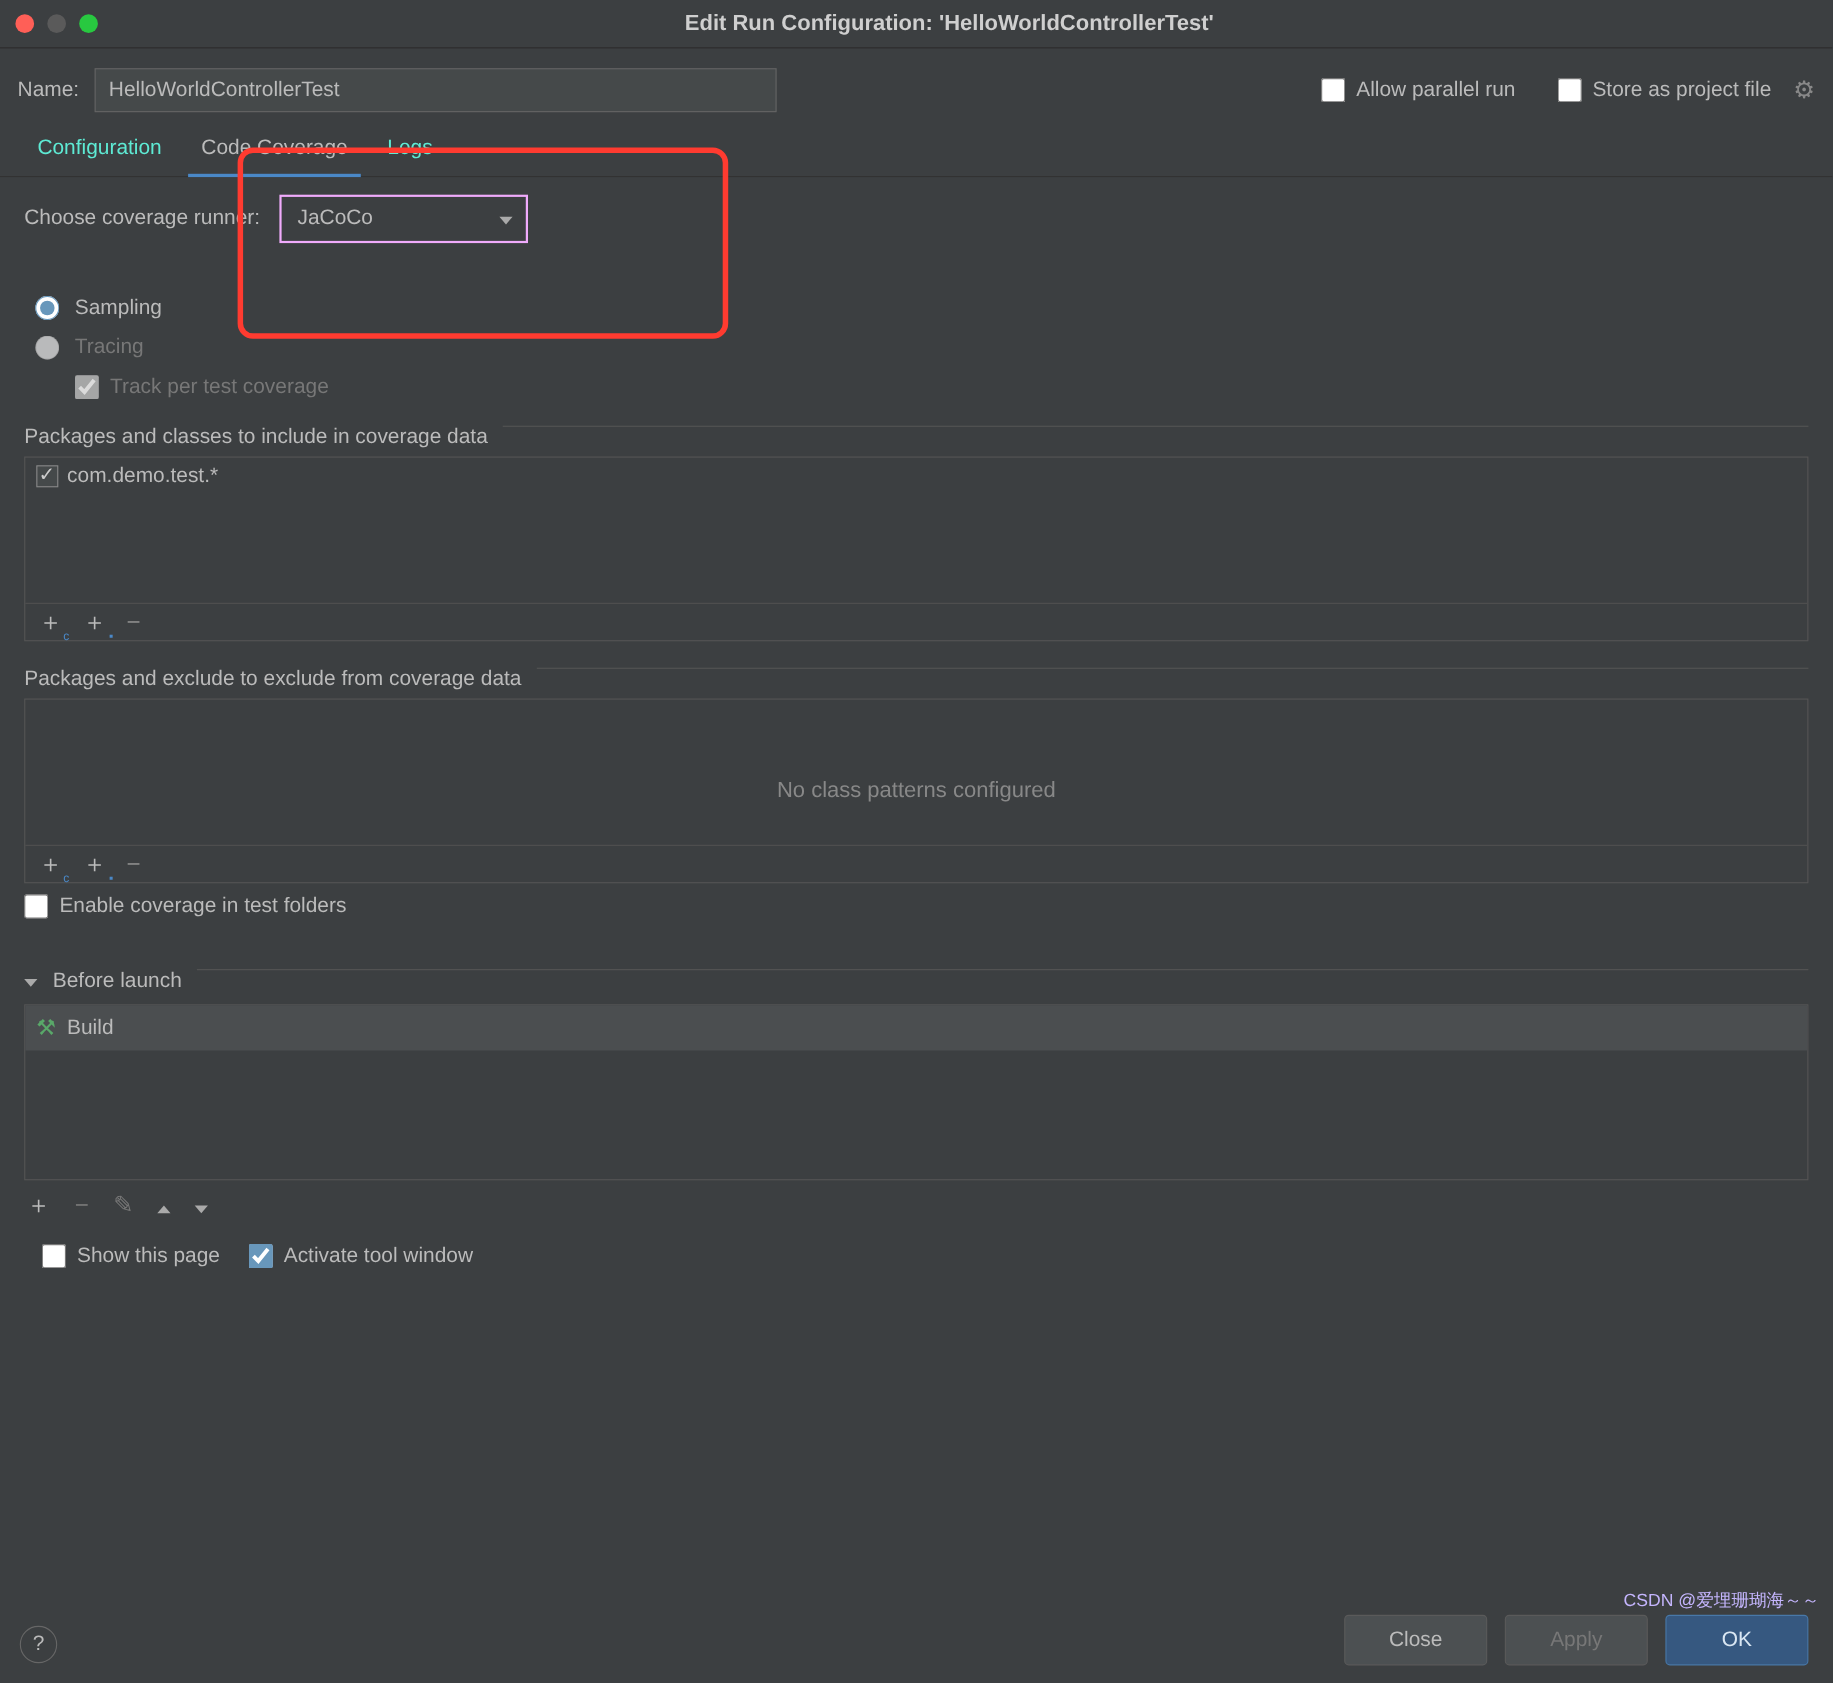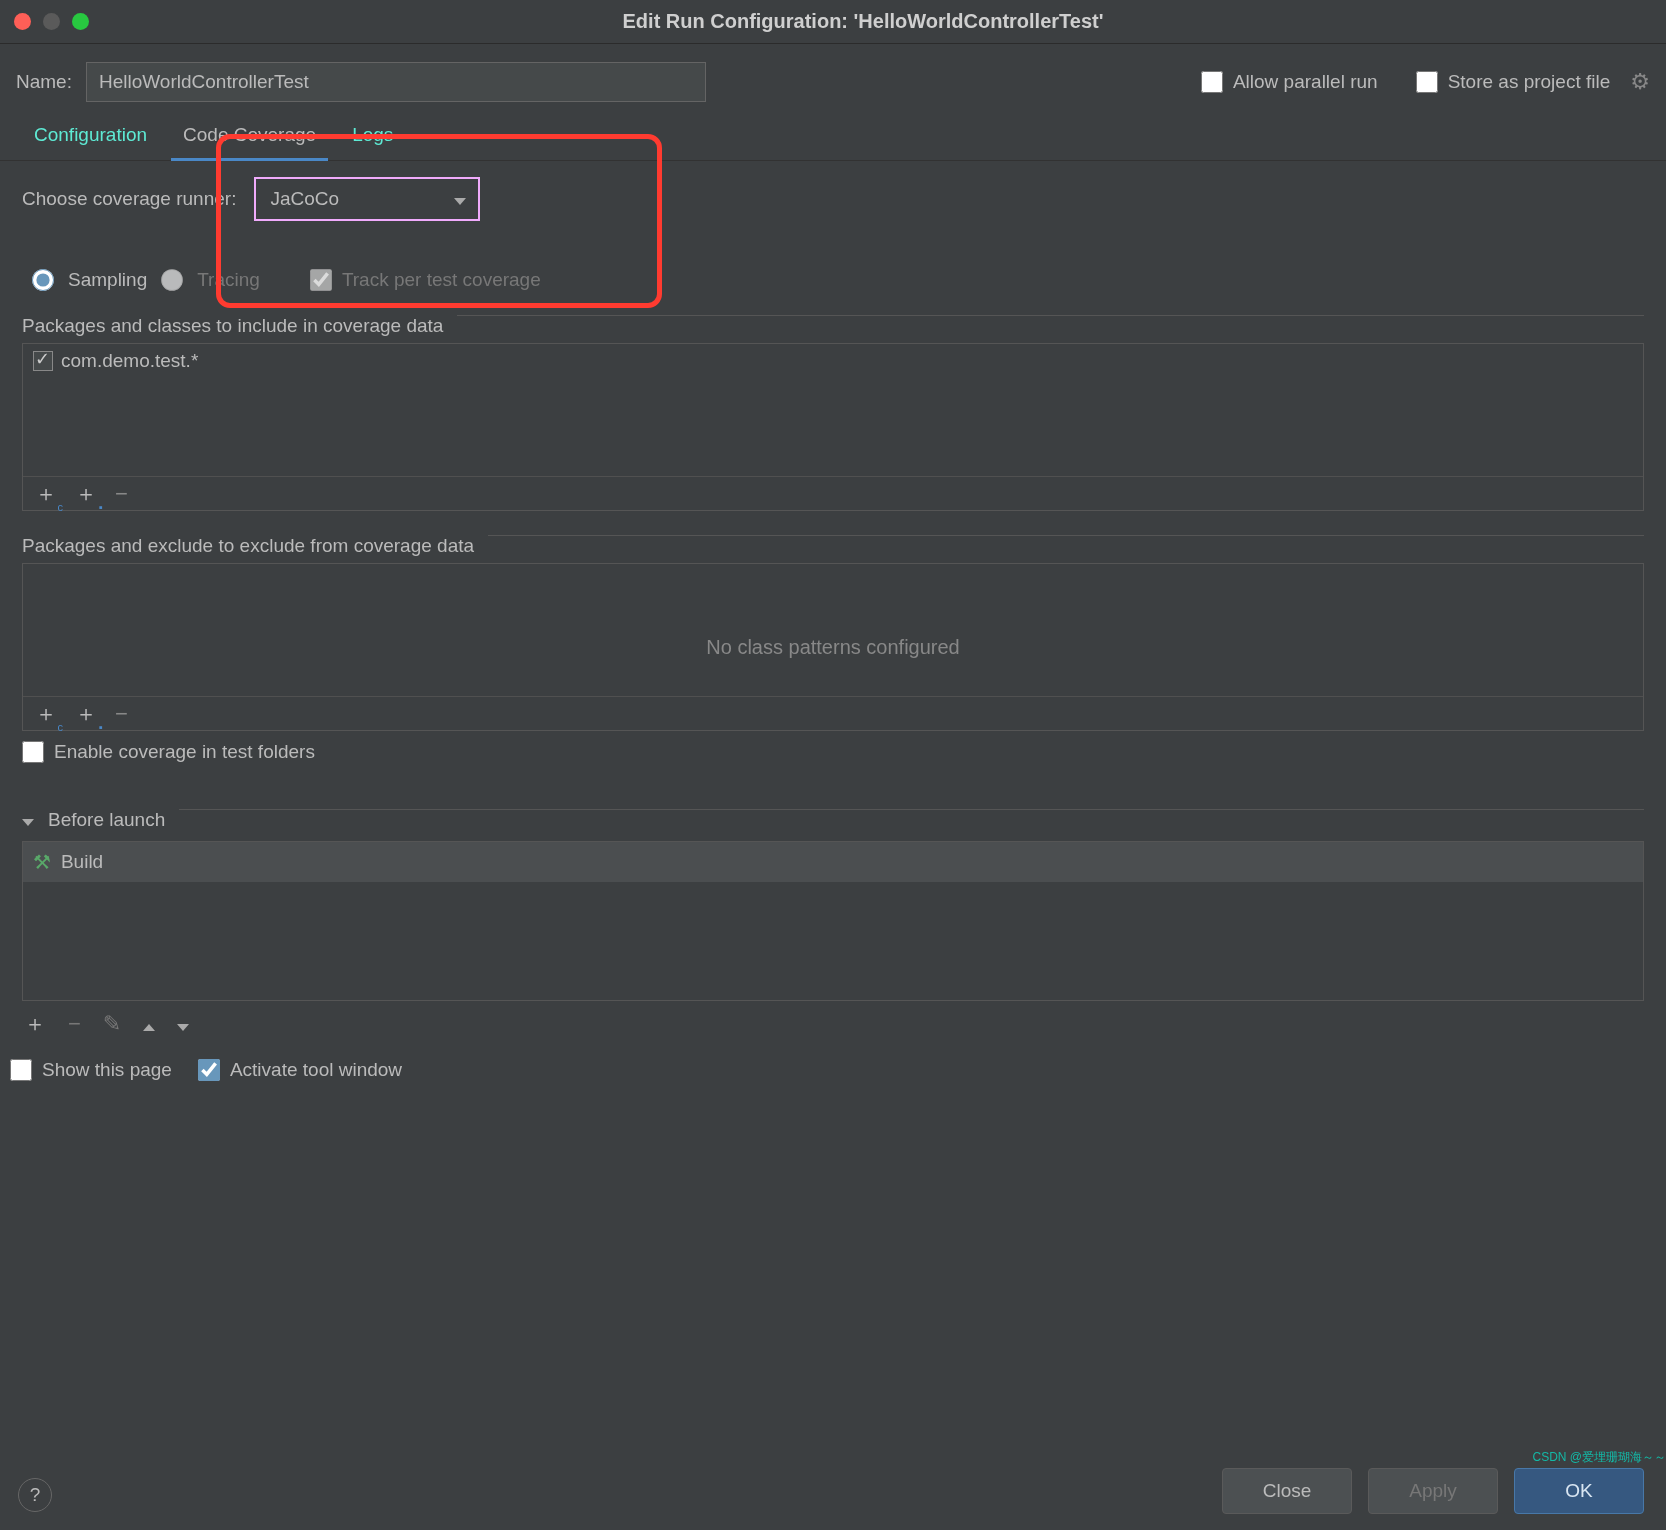--- a/index.html
+++ b/index.html
@@ -43,48 +43,48 @@
       left:216px; top:134px; width:446px; height:174px; pointer-events:none; z-index:50;
     }
     .content{ padding:16px 22px 0 22px; }
     .runner-row{ display:flex; align-items:center; gap:18px; margin-bottom:18px;}
     .select{
       background:#3c3f41;border:2px solid #f0abfc;color:#bbbbbb;height:44px;
       padding:0 40px 0 14px; font-size:19px; width:226px; position:relative;
       display:flex;align-items:center;
     }
     .select .caret{ position:absolute; right:12px; color:#aaa; }
-    .radio-col{ display:flex; flex-direction:row; gap:14px; margin-left:10px;margin-top:48px;}
+    .radio-col{ display:flex; flex-direction:column; gap:14px; margin-left:10px;margin-top:48px;}
     .radio{ display:flex; align-items:center; gap:14px;}
     .radio input[type=radio]{width:22px;height:22px;accent-color:#6897bb;}
     .radio.disabled, .chk.disabled { color:#777; }
     .section-hdr{ display:flex;align-items:flex-start;gap:14px;margin:24px 0 6px 0;}
     .section-hdr .line{flex:1;height:1px;background:#555;}
     .listbox{ border:1px solid #555; background:#3c3f41; height:168px; position:relative;}
     .listbox .row{ display:flex;align-items:center;gap:8px;padding:6px 10px;}
     .listbox .empty{position:absolute;top:50%;left:50%;transform:translate(-50%,-50%);color:#888;font-size:20px;}
     .listbox .toolbar{ position:absolute; bottom:0; left:0; right:0; height:34px; display:flex;align-items:center;gap:18px;padding:0 12px;border-top:1px solid #505050;}
     .tb-icon{color:#bbbbbb;font-size:22px;position:relative;cursor:pointer;}
     .tb-icon .sub{position:absolute;right:-6px;bottom:-4px;font-size:11px;color:#4a88c7;}
     .tb-icon.minus{color:#888;}
     .before-list{border:1px solid #555;height:160px;margin-top:10px;}
     .before-list .row{display:flex;align-items:center;gap:10px;padding:8px 10px;background:#4b4e50;}
     .before-toolbar{display:flex;align-items:center;gap:22px;padding:8px 2px;}
     .before-toolbar .ico{color:#bbbbbb;font-size:22px;cursor:pointer;}
     .before-toolbar .ico.dim{color:#777;}
-    .footer-checks{display:flex;align-items:center;gap:26px;padding:12px 10px;}
+    .footer-checks{display:flex;align-items:center;gap:26px;padding:12px 38px;}
     .buttons{position:absolute;bottom:16px;right:22px;display:flex;gap:16px;}
     .btn{height:46px;min-width:130px;padding:0 28px;border:1px solid #5a5a5a;background:#4c5052;color:#bbbbbb;font-size:19px;cursor:pointer;border-radius:4px;}
     .btn.disabled{color:#777;}
     .btn.primary{background:#365880;border-color:#4878a8;color:#d9e6f2;}
     .help{position:absolute;bottom:18px;left:18px;width:34px;height:34px;border:1px solid #666;border-radius:50%;color:#bbb;display:flex;align-items:center;justify-content:center;cursor:pointer;}
     .caret-down{display:inline-block;width:0;height:0;border-left:6px solid transparent;border-right:6px solid transparent;border-top:7px solid #aaa;}
     .caret-up{display:inline-block;width:0;height:0;border-left:6px solid transparent;border-right:6px solid transparent;border-bottom:7px solid #aaa;}
     .hammer{color:#59a869;font-size:20px;}
-    .watermark{position:absolute;right:0;bottom:64px;color:#14b8a6;font-size:12px;}
+    .watermark{position:absolute;right:12px;bottom:64px;color:#c4b5fd;font-size:16px;}
     .chk-box{display:inline-block;width:20px;height:20px;border:1px solid #888;background:#45494a;position:relative;}
     .chk-box.checked::after{content:"✓";position:absolute;top:-4px;left:1px;color:#ccc;font-size:18px;}
   </style>
 </head>
 <body>
 
 <div class="titlebar">
   <div class="traffic">
     <div class="dot red"></div>
     <div class="dot yellow"></div>

